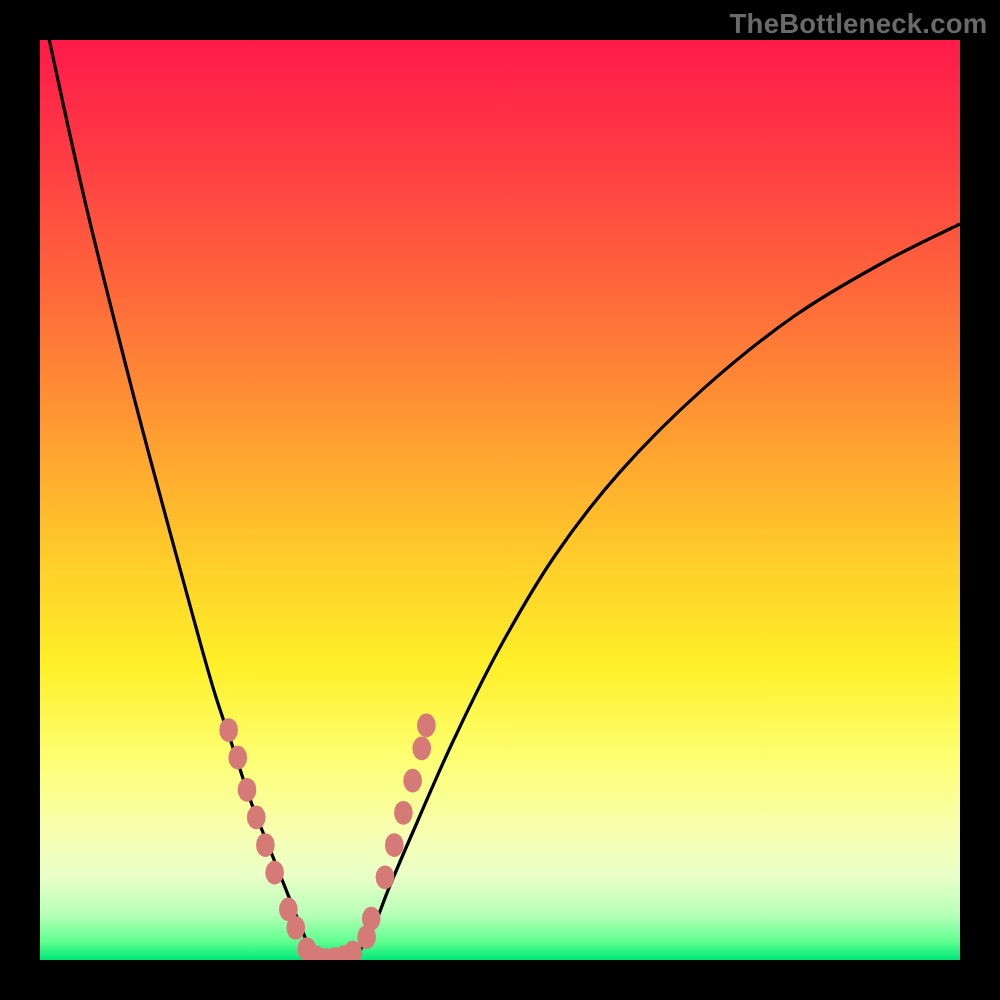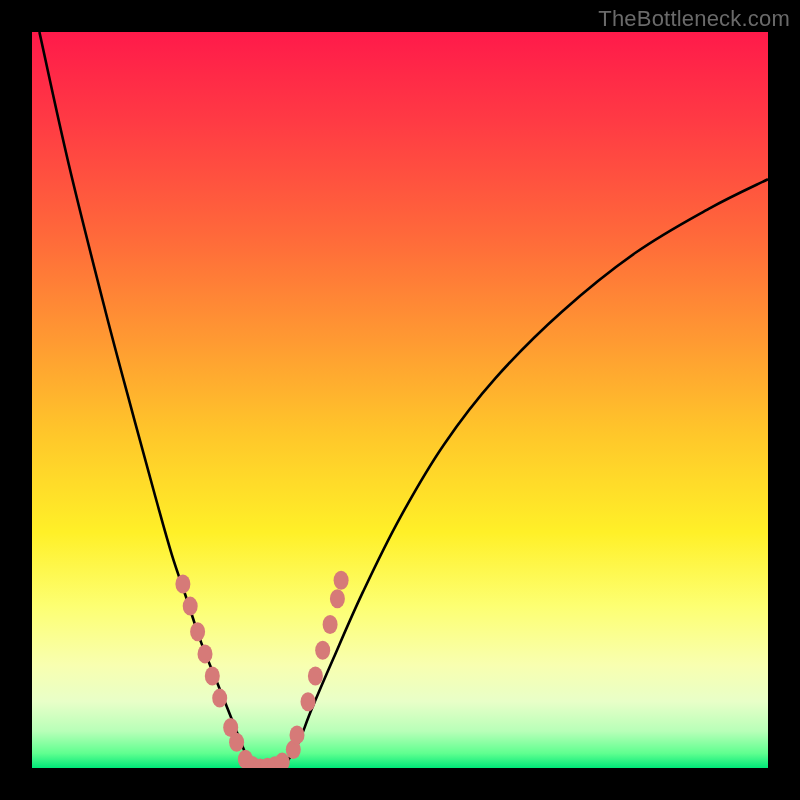--- a/index.html
+++ b/index.html
@@ -32,21 +32,21 @@
       #00e878 100%
     );
     overflow: hidden;
   }
   .watermark {
     position: absolute;
     top: 6px;
     right: 10px;
     color: #6a6a6a;
     font-size: 22px;
-    font-weight: 400;
+    font-weight: 700;
     letter-spacing: 0.2px;
     z-index: 10;
   }
   svg.curve {
     position: absolute;
     left: 0;
     top: 0;
     width: 736px;
     height: 736px;
     z-index: 2;

